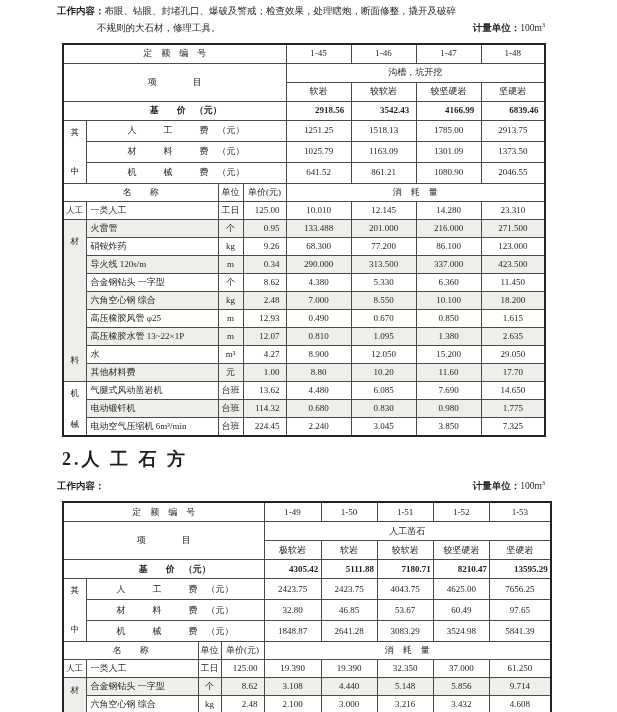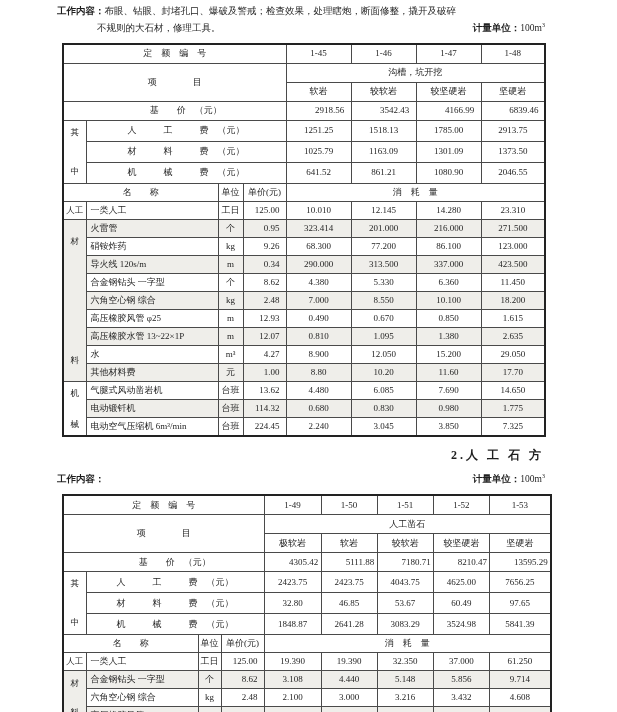--- a/index.html
+++ b/index.html
@@ -27,38 +27,38 @@
     margin-left:5px;margin-top:8px;
     border:2px solid #222;
   }
   .tbl td{
     border:1px solid #4a4a4a;
     font-size:9px;line-height:1.05;
     padding:0 2px;text-align:center;
     overflow:hidden;white-space:nowrap;
   }
   tr.r-hdr td{height:18px;}
-  tr.r-base td{height:18px;font-weight:normal;border-top:1.5px solid #333;padding-left:24px;}
+  tr.r-base td{height:18px;font-weight:bold;border-top:1.5px solid #333;padding-left:24px;}
   tr.r-fee td{height:20px;}
   tr.r-nh td{height:17px;border-top:1.5px solid #333;}
   tr.r-body td{height:17px;}
   tr.stripe td{background:#efeeea;}
   td.name{text-align:left;padding-left:4px;}
   td.price{text-align:right;padding-right:6px;}
   td.cat{padding:0;font-size:8.5px;}
   .vwrap{display:flex;flex-direction:column;justify-content:space-between;align-items:center;margin:0 auto;}
   .vw-mat1{height:128px;padding:6px 0;}
   .vw-qz{height:48px;padding:4px 0;}
   .vw-mach1{height:40px;padding:3px 0;}
   .vw-mat2{height:38px;padding:3px 0;}
 
   
   .sec-title{
     width:482px;margin:10px 0 5px 5px;
-    text-align:right;font-size:12px;font-weight:bold;
+    text-align:left;font-size:18px;font-weight:bold;
     letter-spacing:3px;
   }
 </style>
 </head>
 <body>
 
 <div class="page">
 
   <div class="note">
     <div class="note-row">
@@ -155,21 +155,21 @@
     <tr class="r-body stripe">
       <td class="cat" rowspan="9">
         <div class="vwrap vw-mat1">
               <span>材</span>
               <span>料</span>
             </div>
       </td>
       <td class="name">火雷管</td>
       <td>个</td>
       <td class="price">0.95</td>
-      <td>323.414</td>
+      <td>133.488</td>
       <td>201.000</td>
       <td>216.000</td>
       <td>271.500</td>
     </tr>
     <tr class="r-body">
       <td class="name">硝铵炸药</td>
       <td>kg</td>
       <td class="price">9.26</td>
       <td>68.300</td>
       <td>77.200</td>

